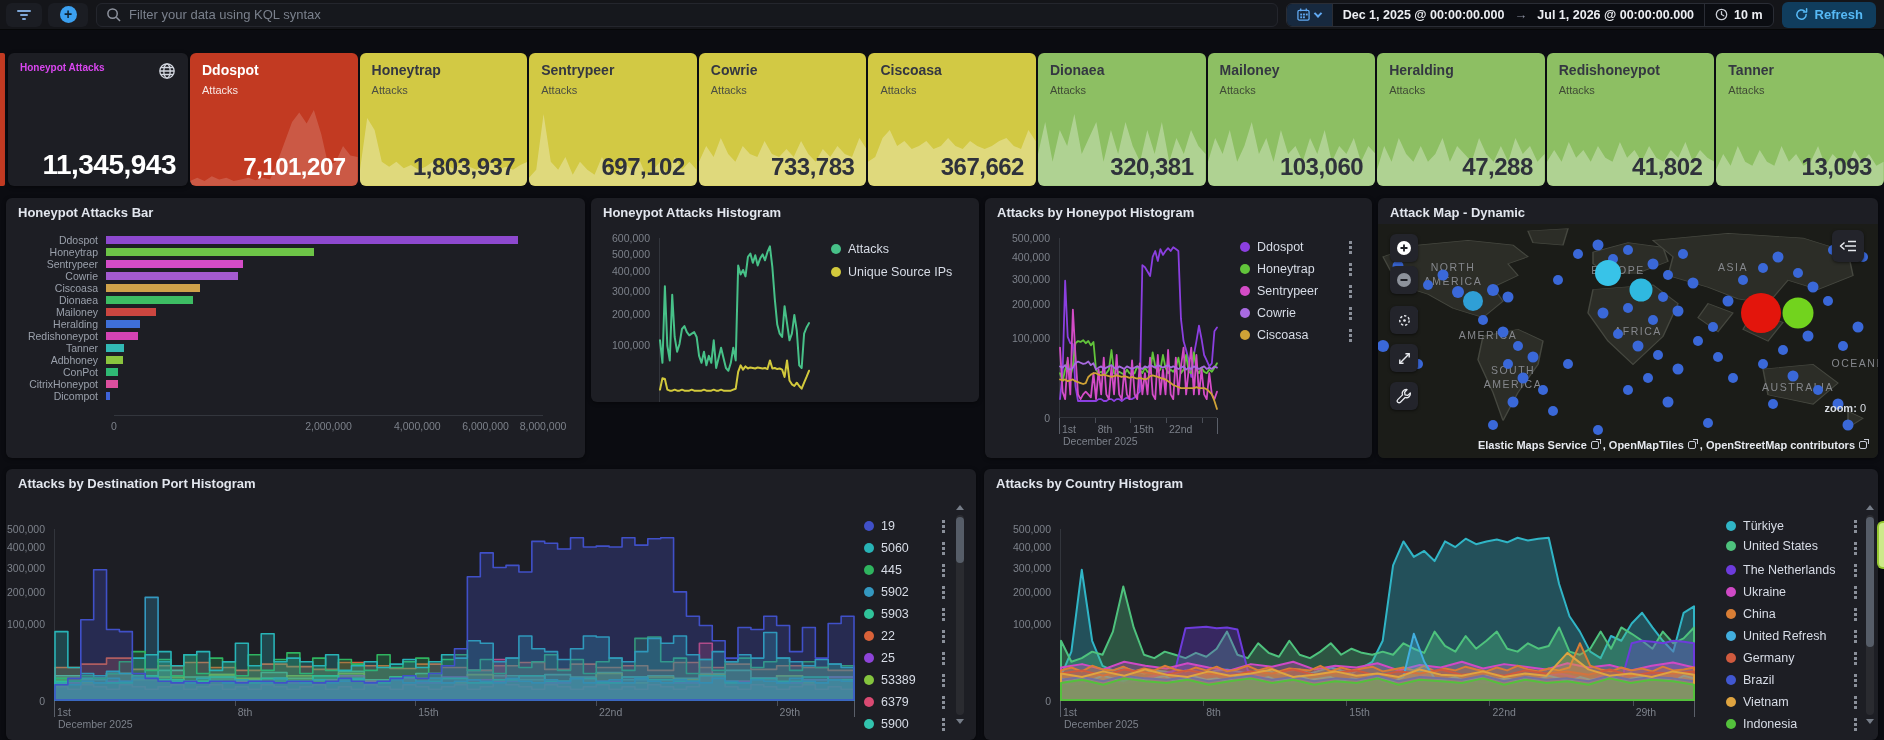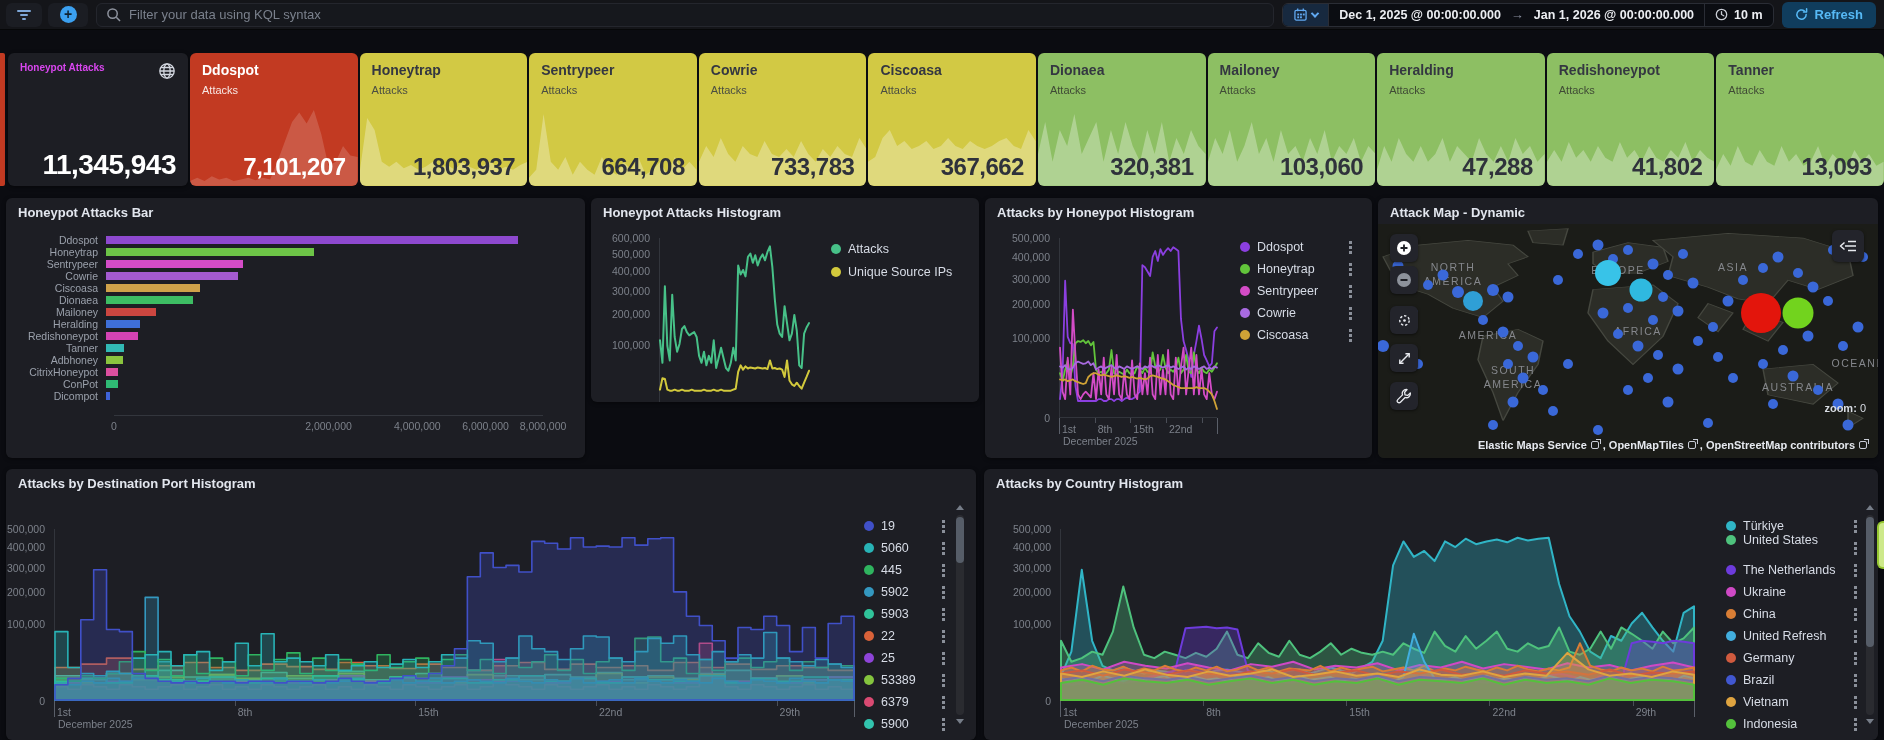--- a/index.html
+++ b/index.html
@@ -129,21 +129,21 @@
           <rect x="3.5" y="6" width="2" height="2" fill="#61a9f2"></rect>
             <rect x="6.5" y="6" width="2" height="2" fill="#61a9f2"></rect>
             <rect x="9.5" y="6" width="2" height="2" fill="#61a9f2"></rect>
           <rect x="3.5" y="9" width="2" height="2" fill="#61a9f2"></rect>
             <rect x="6.5" y="9" width="2" height="2" fill="#61a9f2"></rect>
         </svg>
         <span class="chev"></span>
       </button>
       <button class="date-text">Dec 1, 2025 @ 00:00:00.000</button>
       <span class="dt-arrow">→</span>
-      <button class="date-text">Jan 1, 2026 @ 00:00:00.000</button>
+      <button class="date-text">Jul 1, 2026 @ 00:00:00.000</button>
       <button class="interval">
         <svg width="13" height="13" viewBox="0 0 14 14">
           <circle cx="7" cy="7" r="5.6" fill="none" stroke="#c8ccd4" stroke-width="1.4"></circle>
           <path d="M7 3.8 L7 7 L9.4 8.4" fill="none" stroke="#c8ccd4" stroke-width="1.4" stroke-linecap="round"></path>
         </svg>
         <span>10 m</span>
       </button>
     </div>
     <button class="refresh-btn">
       <svg width="13" height="13" viewBox="0 0 14 14">
@@ -189,21 +189,21 @@
         <div class="tile-value">1,803,937</div>
       </div>
       <div class="tile v-yellow">
         <svg class="spark" viewBox="0 0 100 100" preserveAspectRatio="none">
           <polygon points="0,100 0.0,90.0 4.3,80.0 8.7,10.0 13.0,70.0 17.4,80.0 21.7,64.0 26.1,86.0 30.4,70.0 34.8,80.0 39.1,86.0 43.5,64.0 47.8,80.0 52.2,86.0 56.5,70.0 60.9,80.0 65.2,64.0 69.6,86.0 73.9,80.0 78.3,70.0 82.6,86.0 87.0,64.0 91.3,80.0 95.7,70.0 100.0,80.0 100,100" fill="rgba(255,255,255,0.3)"></polygon>
         </svg>
         <div class="tile-head">
           <div class="tile-title">Sentrypeer</div>
         </div>
         <div class="tile-sub">Attacks</div>
-        <div class="tile-value">664,708</div>
+        <div class="tile-value">697,102</div>
       </div>
       <div class="tile v-yellow">
         <svg class="spark" viewBox="0 0 100 100" preserveAspectRatio="none">
           <polygon points="0,100 0.0,70.0 4.3,50.0 8.7,64.0 13.0,40.0 17.4,60.0 21.7,70.0 26.1,50.0 30.4,60.0 34.8,64.0 39.1,44.0 43.5,60.0 47.8,64.0 52.2,54.0 56.5,64.0 60.9,44.0 65.2,60.0 69.6,70.0 73.9,54.0 78.3,64.0 82.6,50.0 87.0,60.0 91.3,64.0 95.7,40.0 100.0,54.0 100,100" fill="rgba(255,255,255,0.3)"></polygon>
         </svg>
         <div class="tile-head">
           <div class="tile-title">Cowrie</div>
         </div>
         <div class="tile-sub">Attacks</div>
         <div class="tile-value">733,783</div>
@@ -333,29 +333,29 @@
             <div class="bar" style="width: 4.05%; background: rgb(50, 185, 180);"></div>
           </div>
         </div>
         <div class="bar-row">
           <div class="bar-label">Adbhoney</div>
           <div class="bar-track">
             <div class="bar" style="width: 3.84%; background: rgb(138, 196, 62);"></div>
           </div>
         </div>
         <div class="bar-row">
+          <div class="bar-label">ConPot</div>
+          <div class="bar-track">
+            <div class="bar" style="width: 2.65%; background: rgb(47, 186, 116);"></div>
+          </div>
+        </div>
+        <div class="bar-row">
           <div class="bar-label">CitrixHoneypot</div>
           <div class="bar-track">
             <div class="bar" style="width: 2.81%; background: rgb(220, 79, 159);"></div>
-          </div>
-        </div>
-        <div class="bar-row">
-          <div class="bar-label">ConPot</div>
-          <div class="bar-track">
-            <div class="bar" style="width: 2.65%; background: rgb(47, 186, 116);"></div>
           </div>
         </div>
         <div class="bar-row">
           <div class="bar-label">Dicompot</div>
           <div class="bar-track">
             <div class="bar" style="width: 0.85%; background: rgb(63, 99, 216);"></div>
           </div>
         </div>
       </div>
       <div class="bar-axis">
@@ -756,21 +756,21 @@
       <div class="bracket" style="left: 76px; top: 232px;"></div>
       <div class="bracket" style="left: 710px; top: 232px;"></div>
       <div class="monthlab" style="left: 80px; top: 249px;">December 2025</div>
       <div class="legend-item" style="left: 742px; top: 48px;">
         <span class="legend-dot" style="background: rgb(48, 181, 198);"></span>
         <span class="legend-label">Türkiye</span>
       </div>
       <button class="legend-menu" style="left: 864px; top: 49px;">
         <span class="dots3"></span>
       </button>
-      <div class="legend-item" style="left: 742px; top: 62px;">
+      <div class="legend-item" style="left: 742px; top: 68px;">
         <span class="legend-dot" style="background: rgb(78, 194, 125);"></span>
         <span class="legend-label">United States</span>
       </div>
       <button class="legend-menu" style="left: 864px; top: 71px;">
         <span class="dots3"></span>
       </button>
       <div class="legend-item" style="left: 742px; top: 92px;">
         <span class="legend-dot" style="background: rgb(109, 59, 220);"></span>
         <span class="legend-label">The Netherlands</span>
       </div>

